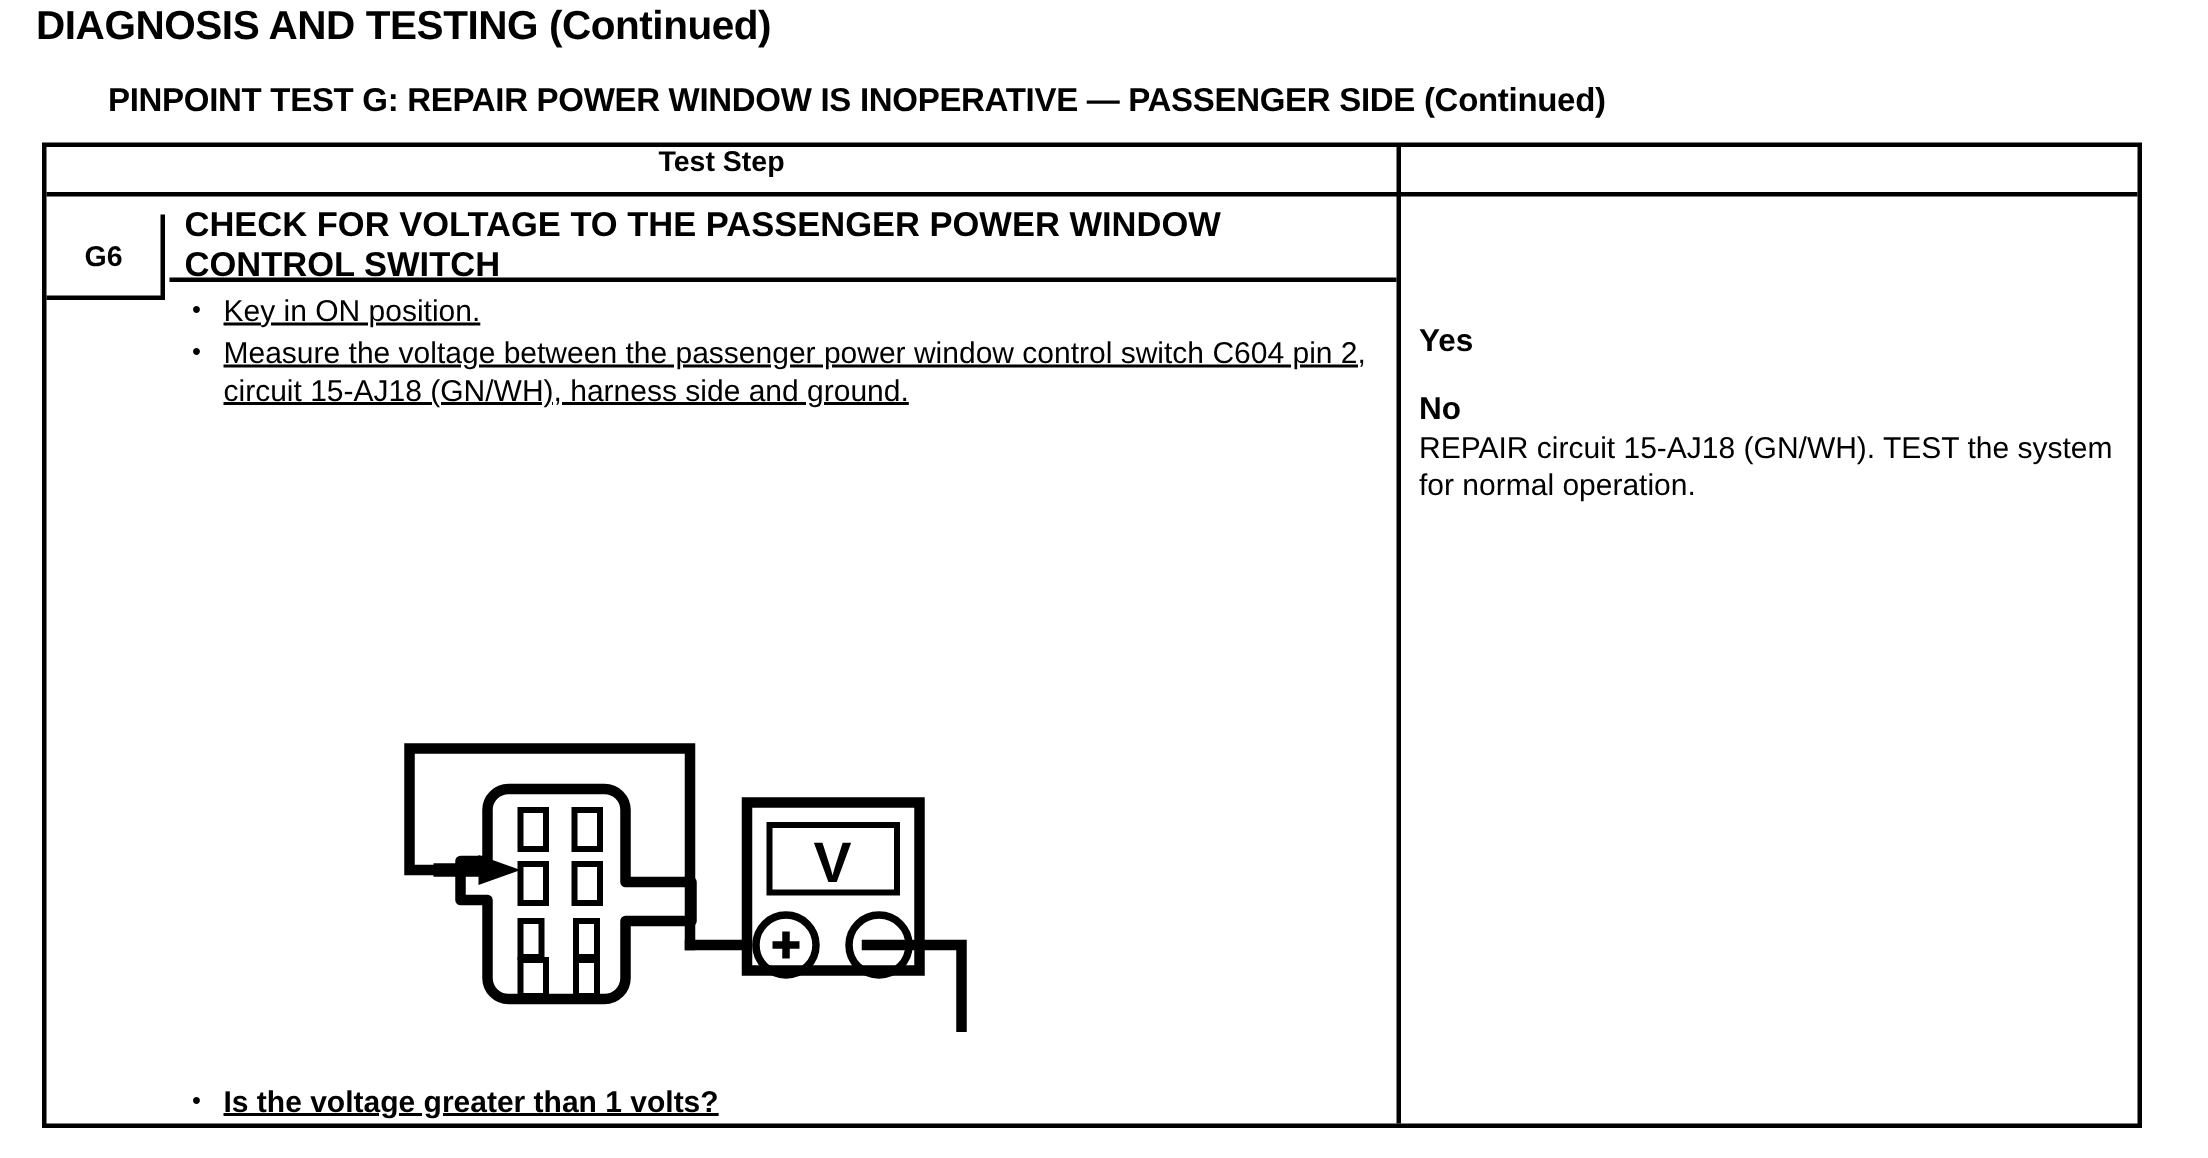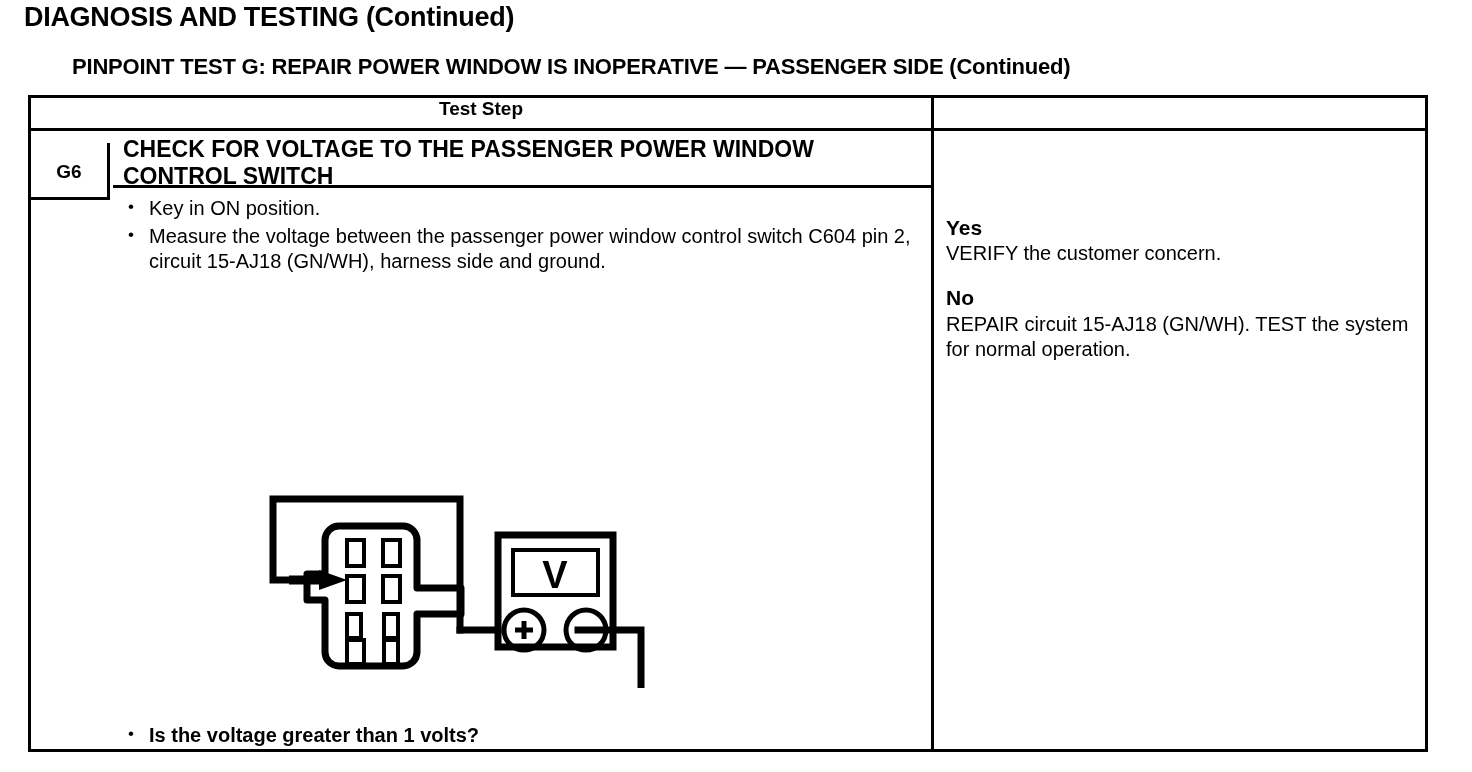--- a/index.html
+++ b/index.html
@@ -127,20 +127,21 @@
     width: 36px;
     flex: 0 0 36px;
     text-align: center;
     font-size: 17px;
     line-height: 1.28;
   }
   .bullet-text {
     flex: 1;
     font-size: 20px;
     line-height: 1.28;
+    text-decoration: underline;
   }
 
   
   .final-question {
     position: absolute;
     left: 82px;
     top: 625px;
     width: 810px;
     display: flex;
     align-items: flex-start;
@@ -268,21 +269,20 @@
 
   <div class="final-question">
     <div class="bullet-dot">•</div>
     <div class="bullet-text">Is the voltage greater than 1 volts?</div>
   </div>
 
   <div class="result-body">
 
     <div class="result-block">
       <div class="result-label">Yes</div>
-      <div class="result-action">VERIFY the customer concern.</div>
     </div>
 
     <div class="result-block">
       <div class="result-label">No</div>
       <div class="result-action">REPAIR circuit 15-AJ18 (GN/WH). TEST the system for normal operation.</div>
     </div>
 
   </div>
 
 </div>

